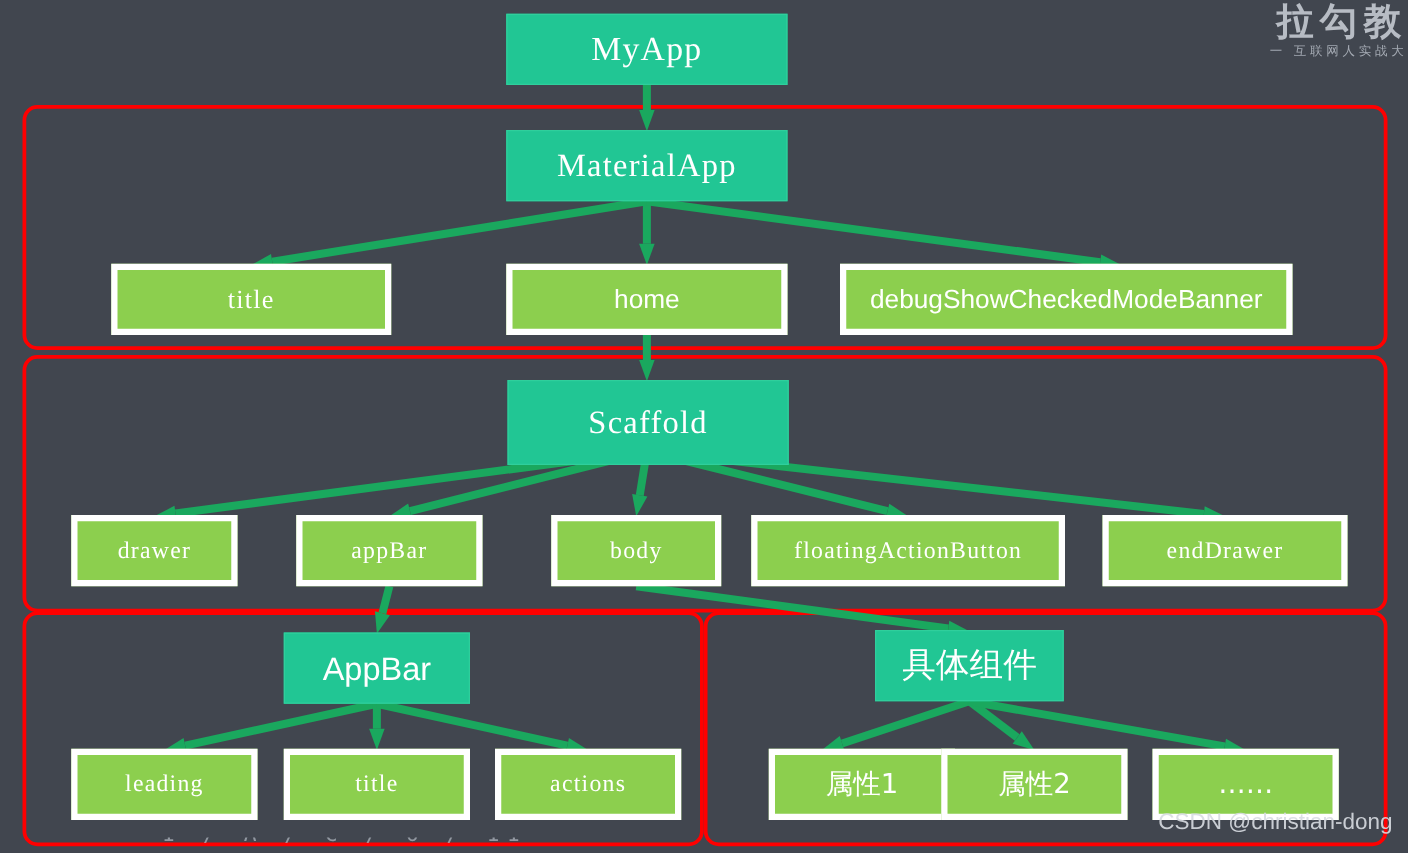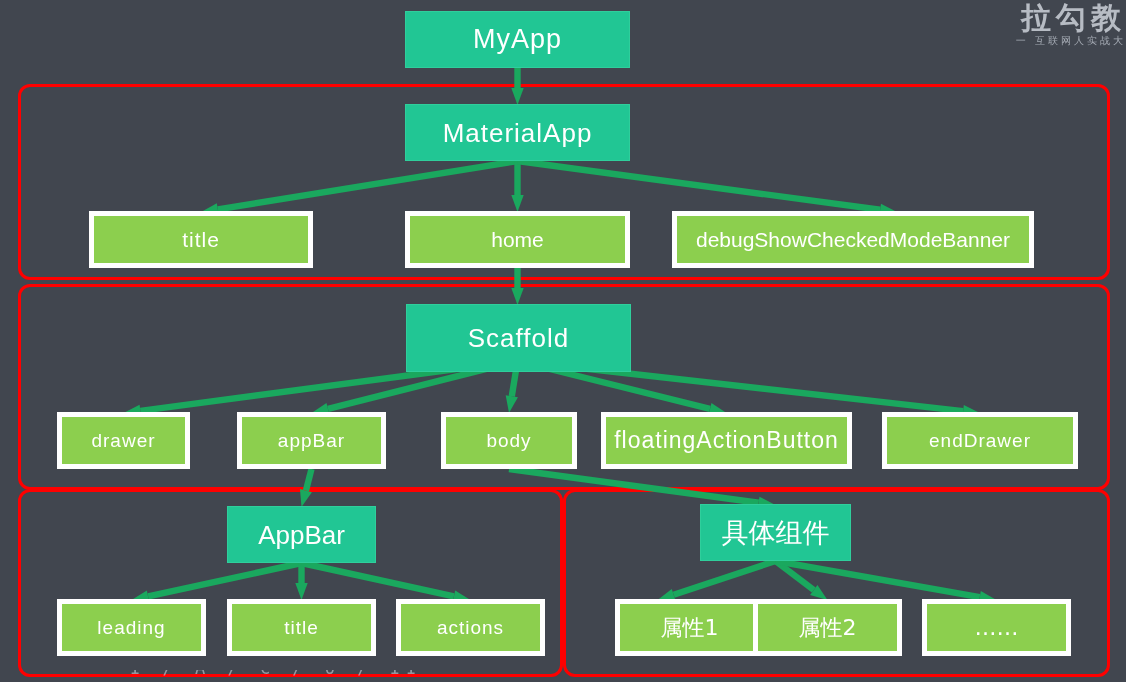--- a/index.html
+++ b/index.html
@@ -42,21 +42,21 @@
   }
   .node.teal {
     background: #21c694;
     border: 1px solid #2fcf9c;
   }
   .node.leaf {
     background: #8ccf4e;
     border: 5px solid #ffffff;
   }
   .mono {
-    font-family: Liberation Sans, sans-serif;
+    font-family: Liberation Serif, serif;
     letter-spacing: 1px;
   }
   .sans {
     font-family: "Liberation Sans", "DejaVu Sans", sans-serif;
   }
   .cjk {
     font-family: "DejaVu Sans", "Liberation Sans", sans-serif;
   }
   .wm-top {
     position: absolute;
@@ -218,21 +218,21 @@
       </div>
       <div class="node leaf mono" style="left: 57px; top: 412px; width: 133px; height: 57px; font-size: 19px;">
         <span>drawer</span>
       </div>
       <div class="node leaf mono" style="left: 237px; top: 412px; width: 149px; height: 57px; font-size: 19px;">
         <span>appBar</span>
       </div>
       <div class="node leaf mono" style="left: 441px; top: 412px; width: 136px; height: 57px; font-size: 19px;">
         <span>body</span>
       </div>
-      <div class="node leaf mono" style="left: 601px; top: 412px; width: 251px; height: 57px; font-size: 23px;">
+      <div class="node leaf mono" style="left: 601px; top: 412px; width: 251px; height: 57px; font-size: 19px;">
         <span>floatingActionButton</span>
       </div>
       <div class="node leaf mono" style="left: 882px; top: 412px; width: 196px; height: 57px; font-size: 19px;">
         <span>endDrawer</span>
       </div>
       <div class="node teal sans" style="left: 227px; top: 506px; width: 149px; height: 57px; font-size: 26px;">
         <span>AppBar</span>
       </div>
       <div class="node leaf mono" style="left: 57px; top: 599px; width: 149px; height: 57px; font-size: 19px;">
         <span>leading</span>
@@ -256,18 +256,19 @@
         <span>……</span>
       </div>
     </div>
 
   <div class="wm-top">
     <div class="wm-main">拉勾教</div>
 
     <div class="wm-sub">一 互联网人实战大</div>
   </div>
 
+  <div class="wm-bottom">CSDN @christian-dong</div>
 
   <div class="clip-strip">
     <div class="clip-text">I / A / C / O / II</div>
   </div>
 
 </div>
 
 </body></html>

